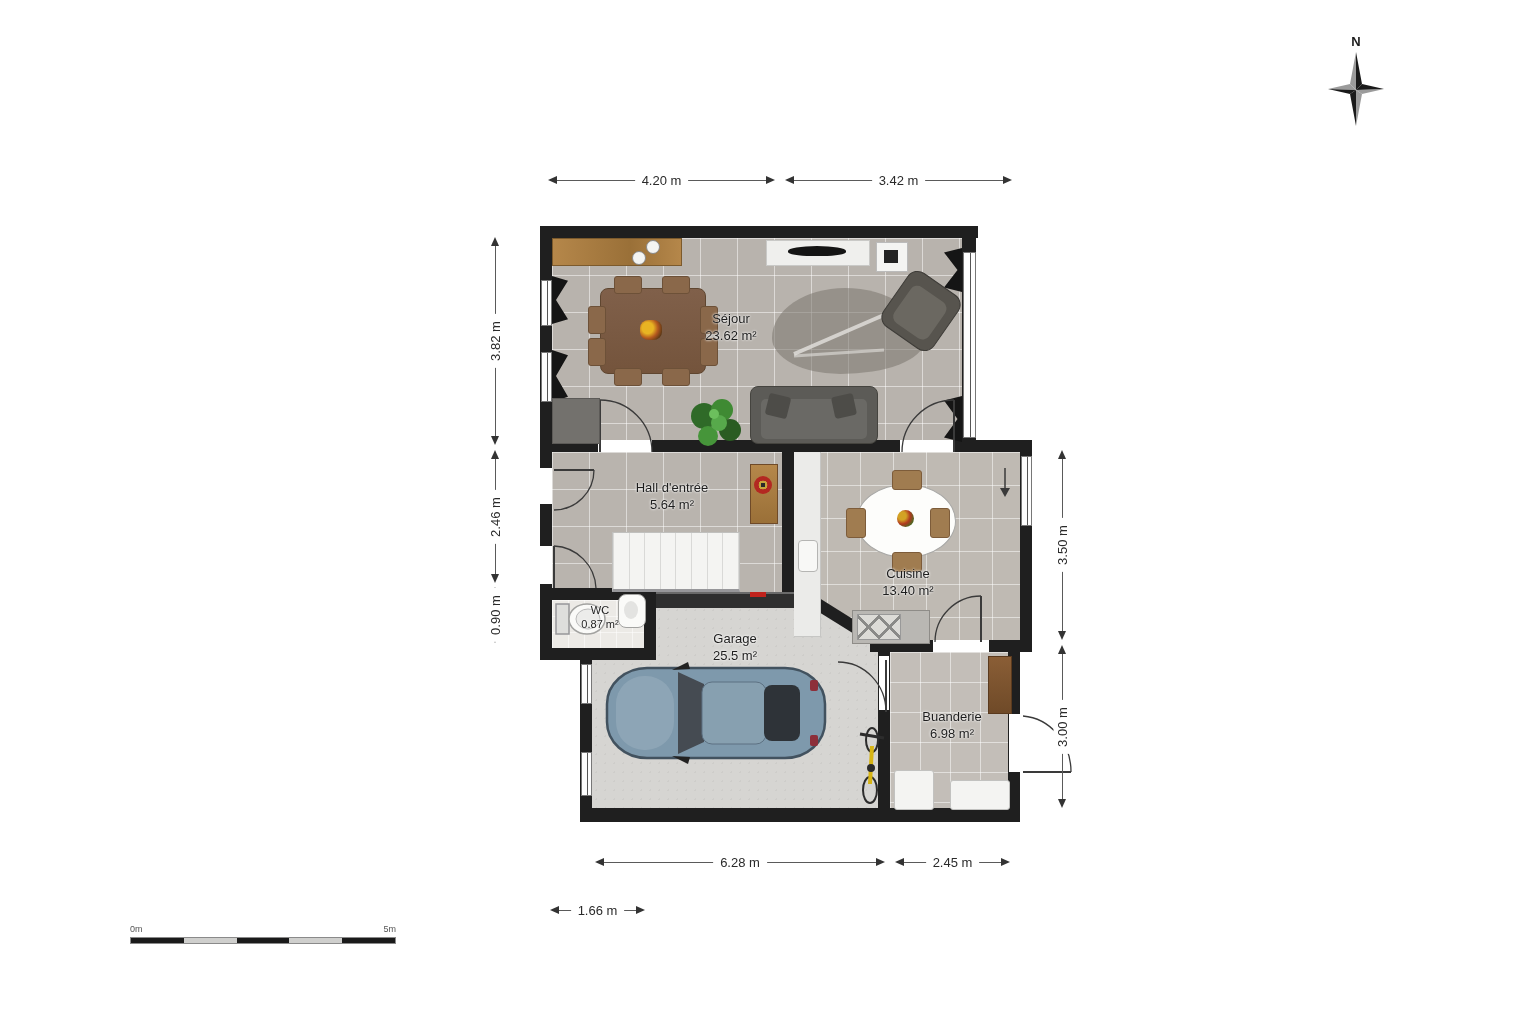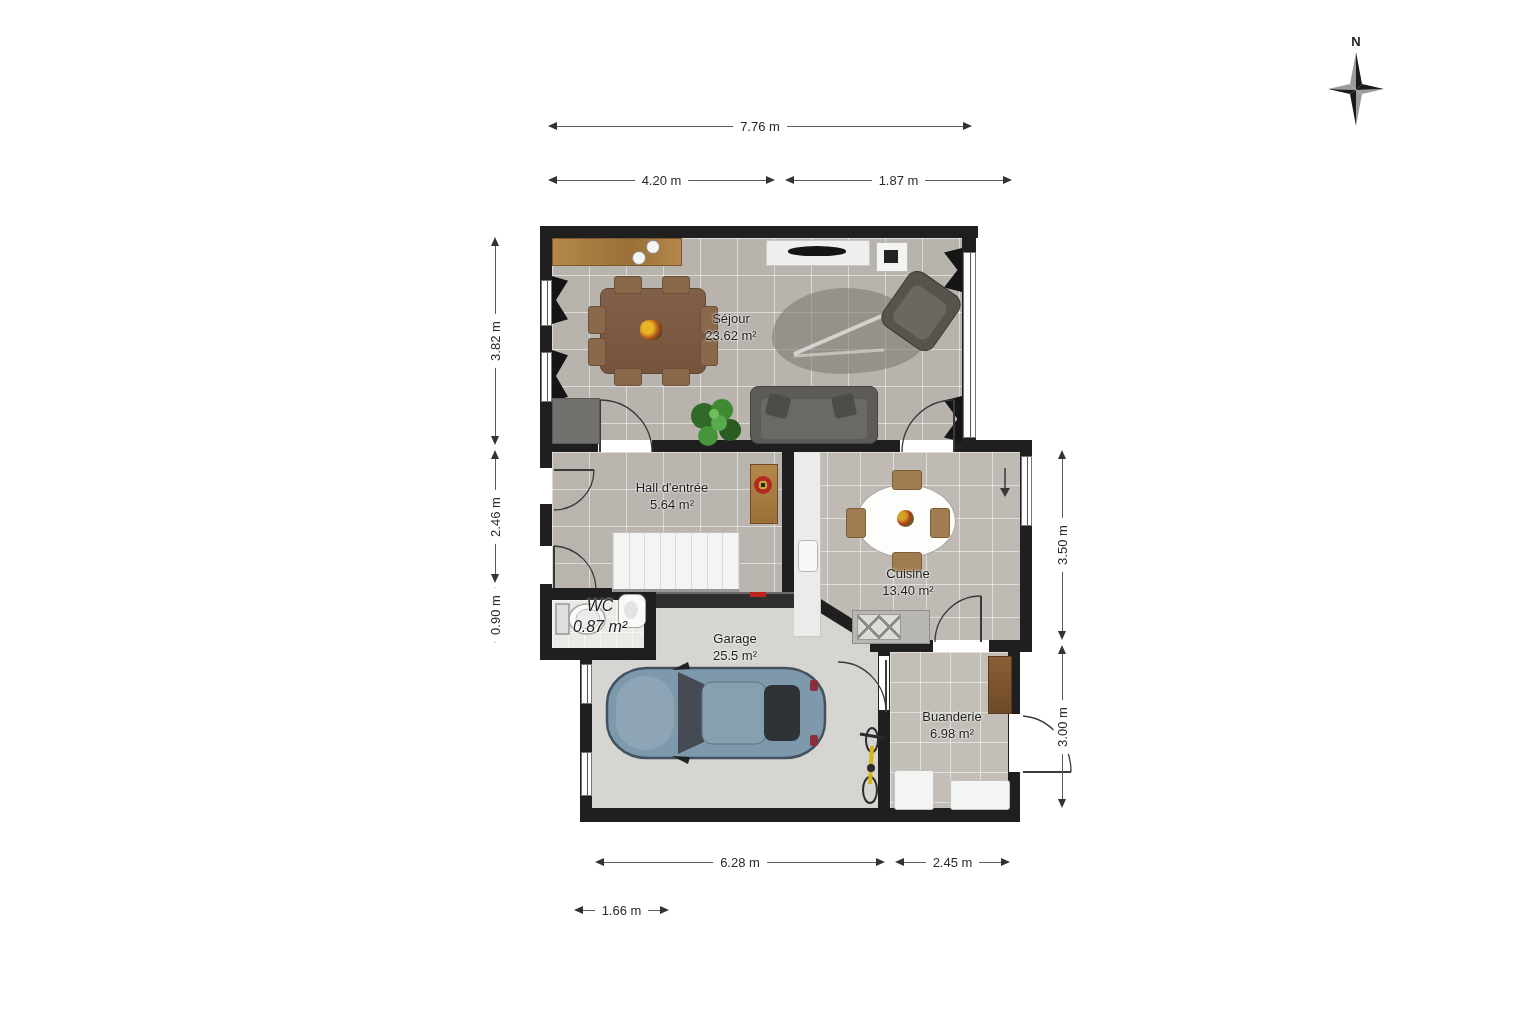--- a/index.html
+++ b/index.html
@@ -230,50 +230,44 @@
     <div>23.62 m²</div>
   </div>
   <div class="room-label" style="left:672px;top:497px;">
     <div>Hall d'entrée</div>
     <div>5.64 m²</div>
   </div>
   <div class="room-label" style="left:908px;top:583px;">
     <div>Cuisine</div>
     <div>13.40 m²</div>
   </div>
-  <div class="room-label" style="left:600px;top:617px;font-size:16px;font-style:italic;">
+  <div class="room-label" style="left:600px;top:617px;font-size:11px;">
     <div>WC</div>
     <div>0.87 m²</div>
   </div>
   <div class="room-label" style="left:735px;top:648px;">
     <div>Garage</div>
     <div>25.5 m²</div>
   </div>
   <div class="room-label" style="left:952px;top:726px;">
     <div>Buanderie</div>
     <div>6.98 m²</div>
   </div>
 
-  <div class="dimh" style="left:548px;top:117px;width:424px;height:18px;">
-    <div class="line"></div>
-      <div class="al"></div>
-      <div class="ar"></div>
-    <span class="lbl">7.76 m</span>
-  </div>
   <div class="dimh" style="left:548px;top:171px;width:227px;height:18px;">
     <div class="line"></div>
       <div class="al"></div>
       <div class="ar"></div>
     <span class="lbl">4.20 m</span>
   </div>
   <div class="dimh" style="left:785px;top:171px;width:227px;height:18px;">
     <div class="line"></div>
       <div class="al"></div>
       <div class="ar"></div>
-    <span class="lbl">1.87 m</span>
+    <span class="lbl">3.42 m</span>
   </div>
 
   <div class="dimv" style="left:487px;top:237px;width:16px;height:208px;">
     <div class="line"></div>
       <div class="at"></div>
       <div class="ab"></div>
     <span class="lbl">3.82 m</span>
   </div>
   <div class="dimv" style="left:487px;top:450px;width:16px;height:133px;">
     <div class="line"></div>
@@ -306,35 +300,46 @@
       <div class="al"></div>
       <div class="ar"></div>
     <span class="lbl">6.28 m</span>
   </div>
   <div class="dimh" style="left:895px;top:853px;width:115px;height:18px;">
     <div class="line"></div>
       <div class="al"></div>
       <div class="ar"></div>
     <span class="lbl">2.45 m</span>
   </div>
-  <div class="dimh" style="left:574px;top:901px;width:95px;height:18px;">
+  <div class="dimh" style="left:550px;top:901px;width:95px;height:18px;">
     <div class="line"></div>
       <div class="al"></div>
       <div class="ar"></div>
     <span class="lbl">1.66 m</span>
   </div>
 
   <div class="abs" style="left:1324px;top:34px;width:64px;height:94px;">
     <div style="position:absolute;left:50%;top:0;transform:translateX(-50%);font-size:13px;font-weight:bold;color:#1d1d1d;">N</div>
     <svg style="position:absolute;left:2px;top:16px;" width="60" height="78" viewBox="0 0 60 78">
       <polygon points="30,2 36,34 30,40" fill="#1a1a1a"></polygon>
         <polygon points="30,2 24,34 30,40" fill="#9b9b9b"></polygon>
       <polygon points="30,76 24,44 30,40" fill="#1a1a1a"></polygon>
         <polygon points="30,76 36,44 30,40" fill="#9b9b9b"></polygon>
       <polygon points="2,39 24,34 30,40" fill="#9b9b9b"></polygon>
         <polygon points="2,39 24,44 30,40" fill="#1a1a1a"></polygon>
       <polygon points="58,39 36,44 30,40" fill="#9b9b9b"></polygon>
         <polygon points="58,39 36,34 30,40" fill="#1a1a1a"></polygon>
     </svg>
   </div>
 
+  <div class="abs" style="left:130px;top:924px;width:266px;height:24px;">
+    <span style="position:absolute;left:0;top:0;font-size:9px;color:#555;">0m</span>
+    <span style="position:absolute;right:0;top:0;font-size:9px;color:#555;">5m</span>
+    <div style="position:absolute;left:0;right:0;top:13px;height:5px;border:1px solid #8a8a8a;display:flex;">
+      <div style="flex:1;background:#1a1a1a;"></div>
+        <div style="flex:1;background:#cfcfcd;"></div>
+      <div style="flex:1;background:#1a1a1a;"></div>
+        <div style="flex:1;background:#cfcfcd;"></div>
+      <div style="flex:1;background:#1a1a1a;"></div>
+    </div>
+  </div>
 
 </div>
 
 </body></html>

